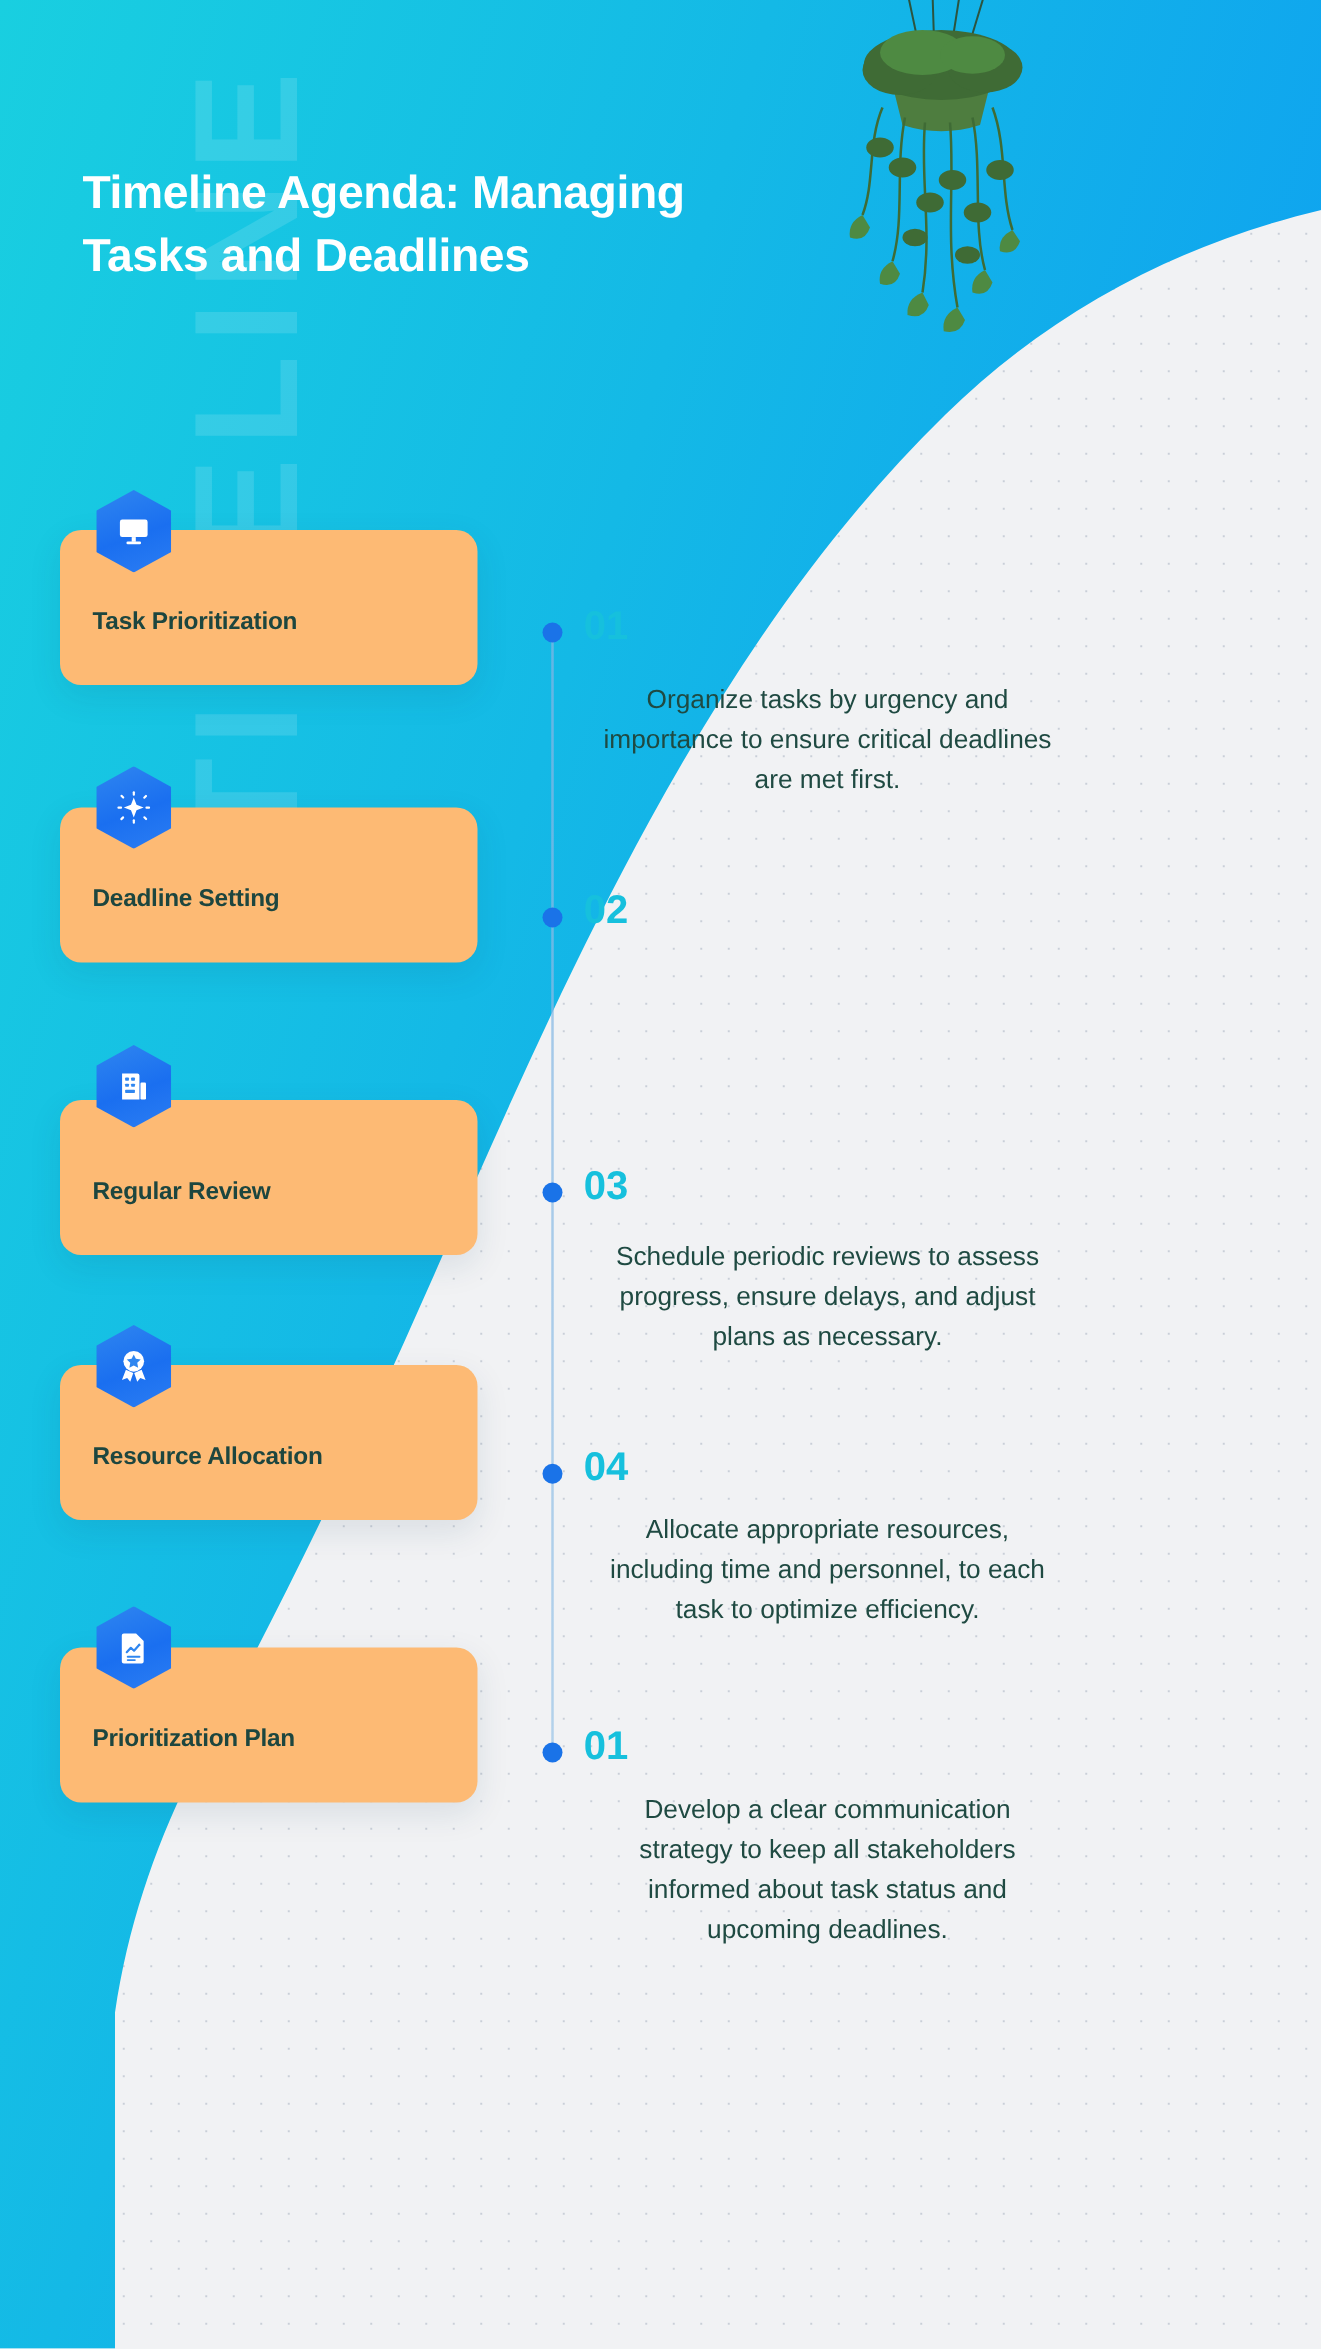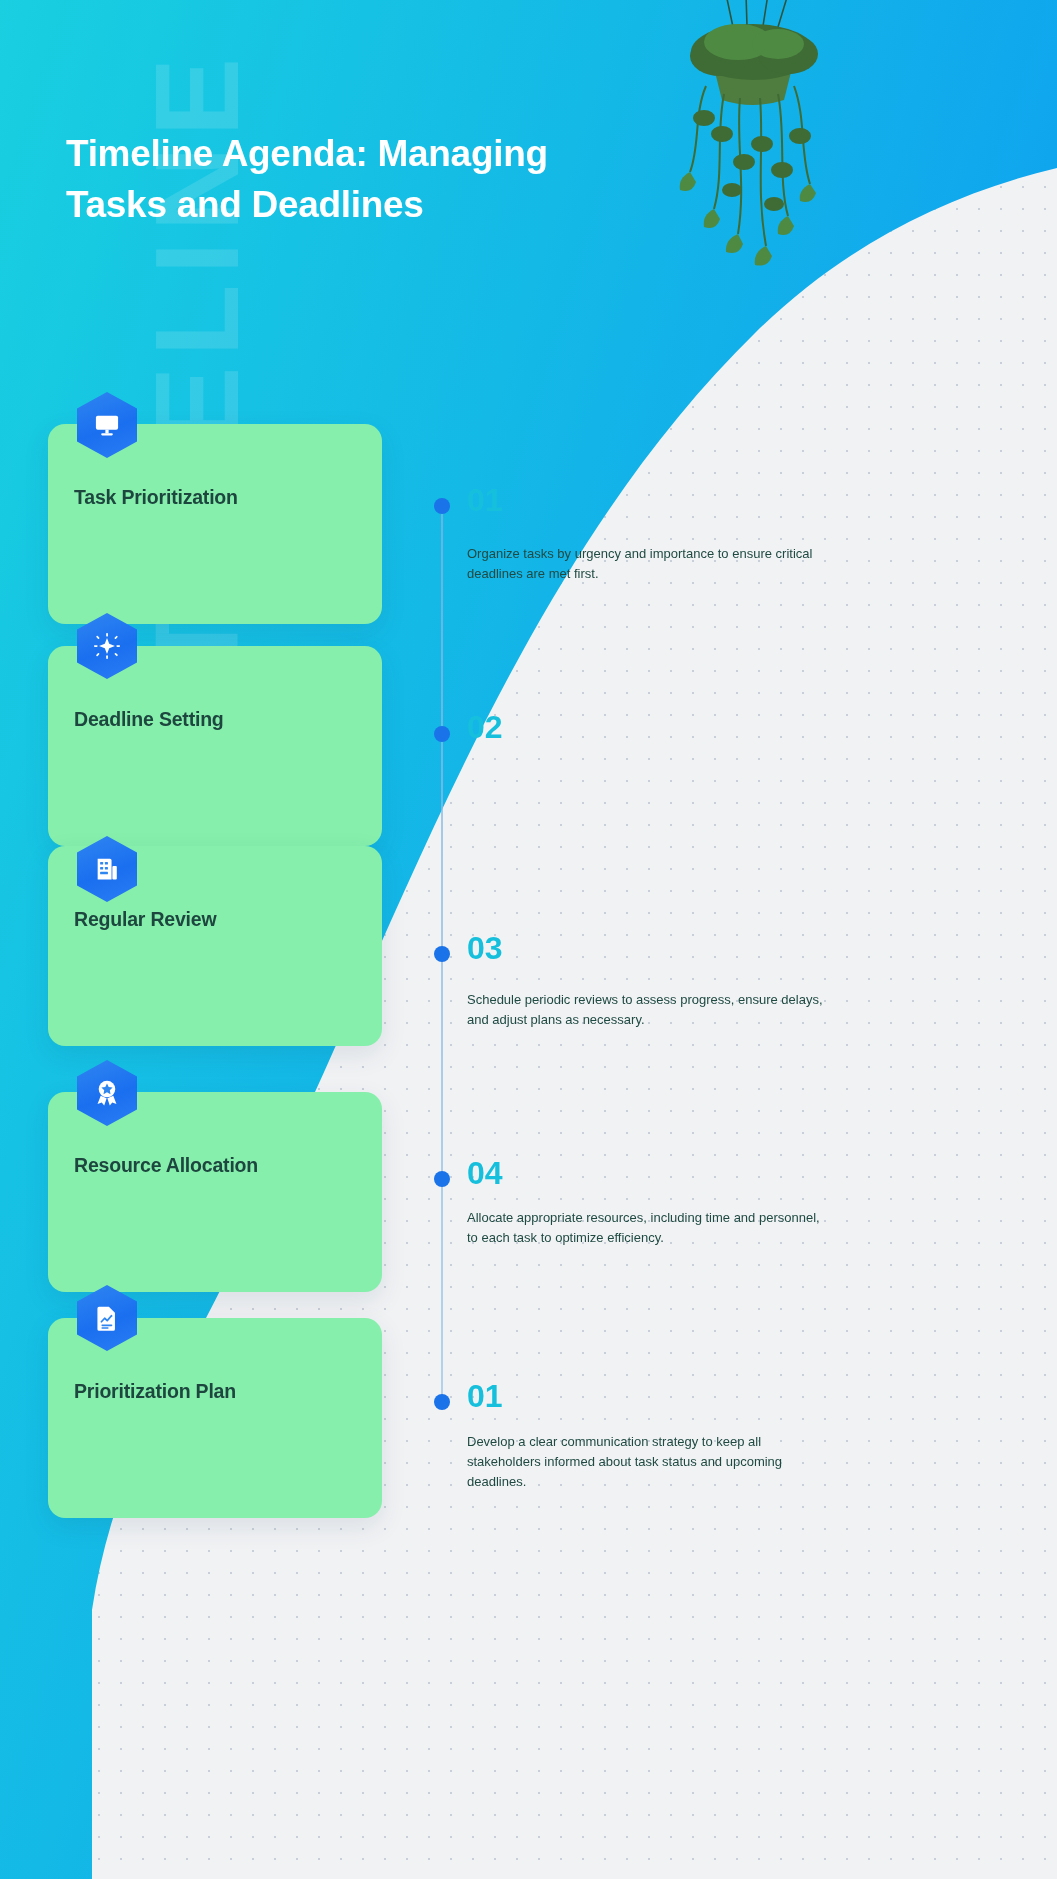--- a/index.html
+++ b/index.html
@@ -24,39 +24,39 @@
     font-family:"Liberation Sans",sans-serif;pointer-events:none;}
 
   
   .title{position:absolute;left:66px;top:128px;width:560px;
     color:#ffffff;font-size:37px;line-height:1.38;font-weight:700;letter-spacing:-0.3px;}
 
   
   .plant{position:absolute;left:628px;top:-6px;width:250px;height:320px;}
 
   
-  .card{position:absolute;left:48px;width:334px;height:200px;background:#86efac;
+  .card{position:absolute;left:48px;width:334px;height:124px;background:#fdba74;
     border-radius:17px;box-shadow:0 9px 26px rgba(24,54,84,0.10);}
   .card-title{position:absolute;left:26px;top:62px;font-size:19.5px;font-weight:700;color:#1d463f;
     letter-spacing:-0.2px;white-space:nowrap;}
 
   .hex{position:absolute;left:77px;width:60px;height:66px;
     background:linear-gradient(160deg,#2f86f0 0%,#1a6ff0 55%,#2b7df3 100%);
     clip-path:polygon(50% 0%,100% 25%,100% 75%,50% 100%,0% 75%,0% 25%);
     display:flex;align-items:center;justify-content:center;
     filter:drop-shadow(0 6px 10px rgba(20,70,160,0.28));}
   .hex svg{width:28px;height:28px;display:block;}
 
   
   .tl-line{position:absolute;left:441px;top:508px;width:2px;height:894px;
     background:linear-gradient(#7fb4e3,#9fc7e8);opacity:.75;}
   .tl-dot{position:absolute;left:434px;width:16px;height:16px;border-radius:50%;
     background:#1a73e8;box-shadow:0 0 0 2px rgba(26,115,232,0.0);}
   .tl-num{position:absolute;left:467px;font-size:32px;font-weight:700;color:#16c0dd;letter-spacing:0px;line-height:1;}
-  .tl-desc{position:absolute;left:467px;width:360px;font-size:13px;line-height:1.52;color:#1f4a42;}
+  .tl-desc{position:absolute;left:482px;width:360px;font-size:21px;line-height:1.52;color:#1f4a42;text-align:center;}
 </style>
 </head>
 <body>
 
 <div class="canvas">
 
   <div class="dots"></div>
 
   <div class="blue-shape">
     <svg width="1057" height="1879" viewBox="0 0 1057 1879" xmlns="http://www.w3.org/2000/svg">
@@ -154,21 +154,21 @@
       <rect x="11.3" y="20" width="1.5" height="3.2" rx="0.7"></rect>
       <rect x="0.8" y="11.3" width="3.2" height="1.5" rx="0.7"></rect>
       <rect x="20" y="11.3" width="3.2" height="1.5" rx="0.7"></rect>
       <rect x="3.4" y="3.1" width="1.5" height="3.1" rx="0.7" transform="rotate(-45 4.1 4.6)"></rect>
       <rect x="19.1" y="3.1" width="1.5" height="3.1" rx="0.7" transform="rotate(45 19.8 4.6)"></rect>
       <rect x="3.4" y="17.8" width="1.5" height="3.1" rx="0.7" transform="rotate(45 4.1 19.3)"></rect>
       <rect x="19.1" y="17.8" width="1.5" height="3.1" rx="0.7" transform="rotate(-45 19.8 19.3)"></rect>
     </svg>
   </div>
 
-  <div class="card" style="top:846px">
+  <div class="card" style="top:880px">
     <div class="card-title">Regular Review</div>
   </div>
   <div class="hex" style="top:836px">
     <svg viewBox="0 0 24 24" fill="#ffffff" xmlns="http://www.w3.org/2000/svg">
       <path d="M4 3.2h10.5a1.4 1.4 0 0 1 1.4 1.4V21H4Z"></path>
       <rect x="16.6" y="9.5" width="3.8" height="11.5" rx="0.8"></rect>
       <g fill="#2f86f0">
         <rect x="6.1" y="6" width="2.6" height="2.2" rx="0.5"></rect>
         <rect x="10.2" y="6" width="2.6" height="2.2" rx="0.5"></rect>
         <rect x="6.1" y="10.2" width="2.6" height="2.2" rx="0.5"></rect>

